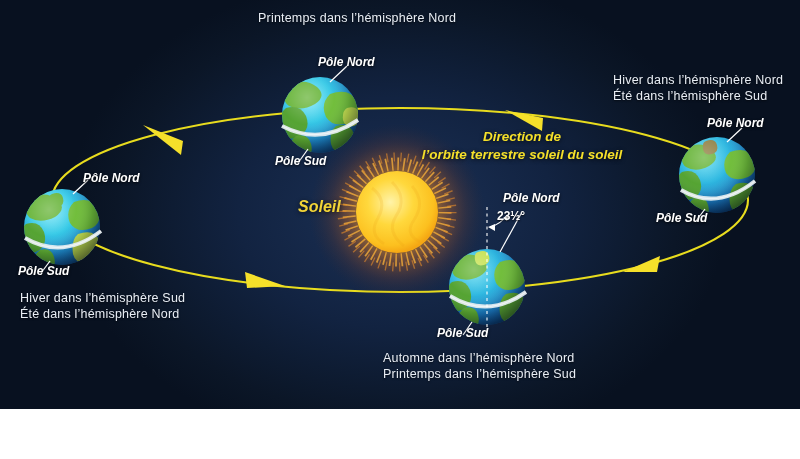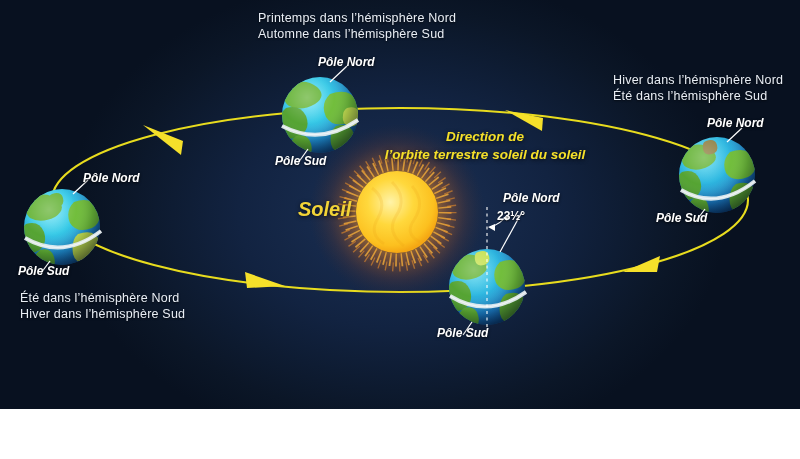--- a/index.html
+++ b/index.html
@@ -45,21 +45,21 @@
     color: #ffffff;
     font-size: 12px;
     font-style: italic;
     font-weight: bold;
     white-space: nowrap;
     text-shadow: 0 1px 3px rgba(0,0,0,0.85);
   }
   .sun-label {
     position: absolute;
     color: #f2d437;
-    font-size: 20px;
+    font-size: 16px;
     font-style: italic;
     font-weight: bold;
     white-space: nowrap;
     text-shadow: 0 1px 4px rgba(0,0,0,0.7);
   }
   .dir-label {
     position: absolute;
     color: #f5e02a;
     font-size: 13.5px;
     font-style: italic;
@@ -255,37 +255,40 @@
       <g>
         <line x1="73" y1="194" x2="88" y2="180" stroke="#ffffff" stroke-width="1.2"></line>
       </g>
       <g>
         <line x1="50" y1="261" x2="41" y2="273" stroke="#ffffff" stroke-width="1.2"></line>
       </g>
     </svg>
 
     <div class="label seasons-block" style="left:258px; top:10px;">
       <div>Printemps dans l’hémisphère Nord</div>
-      <div>Automne dans l’hémisphère Sud</div>
     </div>
 
     <div class="label seasons-block" style="left:613px; top:72px;">
       <div>Hiver dans l’hémisphère Nord</div>
       <div>Été dans l’hémisphère Sud</div>
     </div>
 
     <div class="label seasons-block" style="left:20px; top:290px;">
+      <div>Hiver dans l’hémisphère Sud</div>
       <div>Été dans l’hémisphère Nord</div>
-      <div>Hiver dans l’hémisphère Sud</div>
-    </div>
-
+    </div>
+
+    <div class="label seasons-block" style="left:383px; top:350px;">
+      <div>Automne dans l’hémisphère Nord</div>
+      <div>Printemps dans l’hémisphère Sud</div>
+    </div>
 
     <div class="sun-label" style="left:298px; top:198px;">Soleil</div>
 
-    <div class="dir-label" style="left:369px; top:128px; width:232px;">
+    <div class="dir-label" style="left:406px; top:128px; width:232px;">
       <div>Direction de</div>
       <div>l’orbite terrestre soleil du soleil</div>
     </div>
 
     <div class="tilt-label" style="left:497px; top:209px;">23½°</div>
 
     <div class="pole-label" style="left:318px; top:55px;">Pôle Nord</div>
     <div class="pole-label" style="left:275px; top:154px;">Pôle Sud</div>
 
     <div class="pole-label" style="left:707px; top:116px;">Pôle Nord</div>

